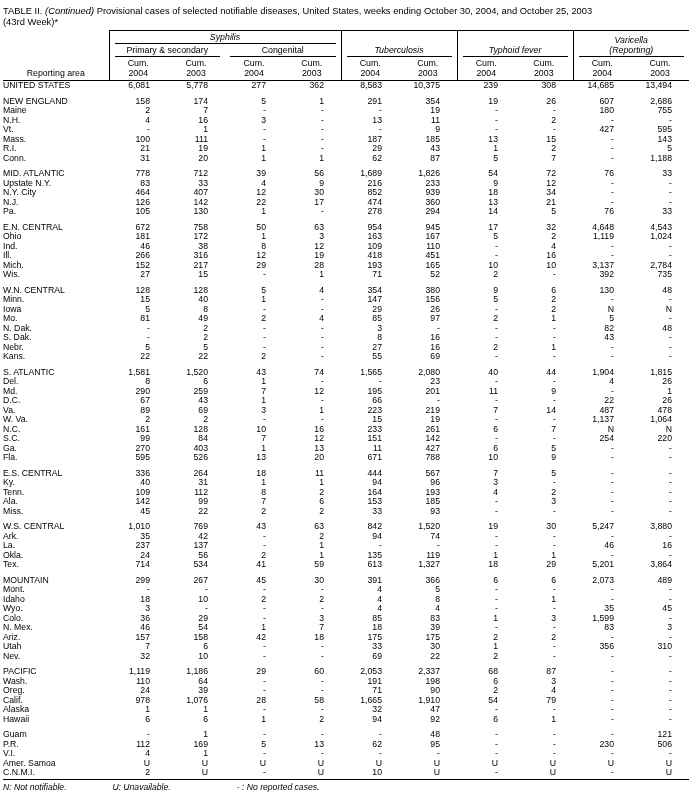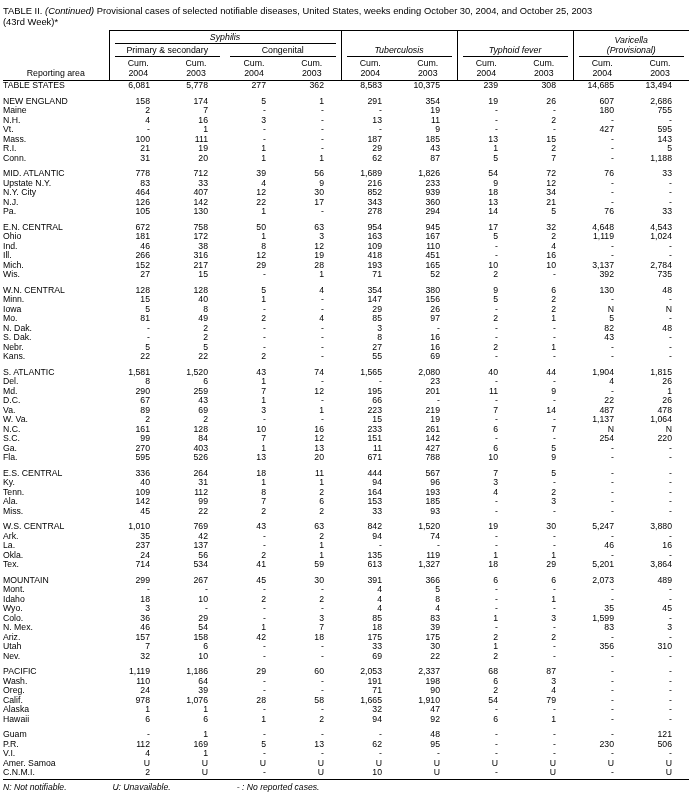--- a/index.html
+++ b/index.html
@@ -76,21 +76,21 @@
           </th>
         <th colspan="2" rowspan="2" class="grp gsep">
             <div class="u">Tuberculosis</div>
           </th>
         <th colspan="2" rowspan="2" class="grp gsep">
             <div class="u">Typhoid fever</div>
           </th>
         <th colspan="2" rowspan="2" class="grp gsep">
           <div class="u">
             <div>Varicella</div>
-            <div>(Provisional)</div>
+            <div>(Reporting)</div>
           </div>
         </th>
       </tr>
       <tr>
         <th colspan="2" class="grp gsep">
             <div class="u">Primary &amp; secondary</div>
           </th>
         <th colspan="2" class="grp">
             <div class="u">Congenital</div>
           </th>
@@ -133,21 +133,21 @@
             <div>2004</div>
           </th>
           <th class="cum">
             <div>Cum.</div>
             <div>2003</div>
           </th>
         </tr>
     </thead>
     <tbody id="tbody">
         <tr>
-          <td class="area">TABLE STATES</td>
+          <td class="area">UNITED STATES</td>
           <td class="num">6,081</td>
           <td class="num">5,778</td>
           <td class="num">277</td>
           <td class="num">362</td>
           <td class="num">8,583</td>
           <td class="num">10,375</td>
           <td class="num">239</td>
           <td class="num">308</td>
           <td class="num">14,685</td>
           <td class="num">13,494</td>
@@ -287,21 +287,21 @@
           <td class="num">34</td>
           <td class="num">-</td>
           <td class="num">-</td>
         </tr>
         <tr>
           <td class="area">N.J.</td>
           <td class="num">126</td>
           <td class="num">142</td>
           <td class="num">22</td>
           <td class="num">17</td>
-          <td class="num">343</td>
+          <td class="num">474</td>
           <td class="num">360</td>
           <td class="num">13</td>
           <td class="num">21</td>
           <td class="num">-</td>
           <td class="num">-</td>
         </tr>
         <tr>
           <td class="area">Pa.</td>
           <td class="num">105</td>
           <td class="num">130</td>

